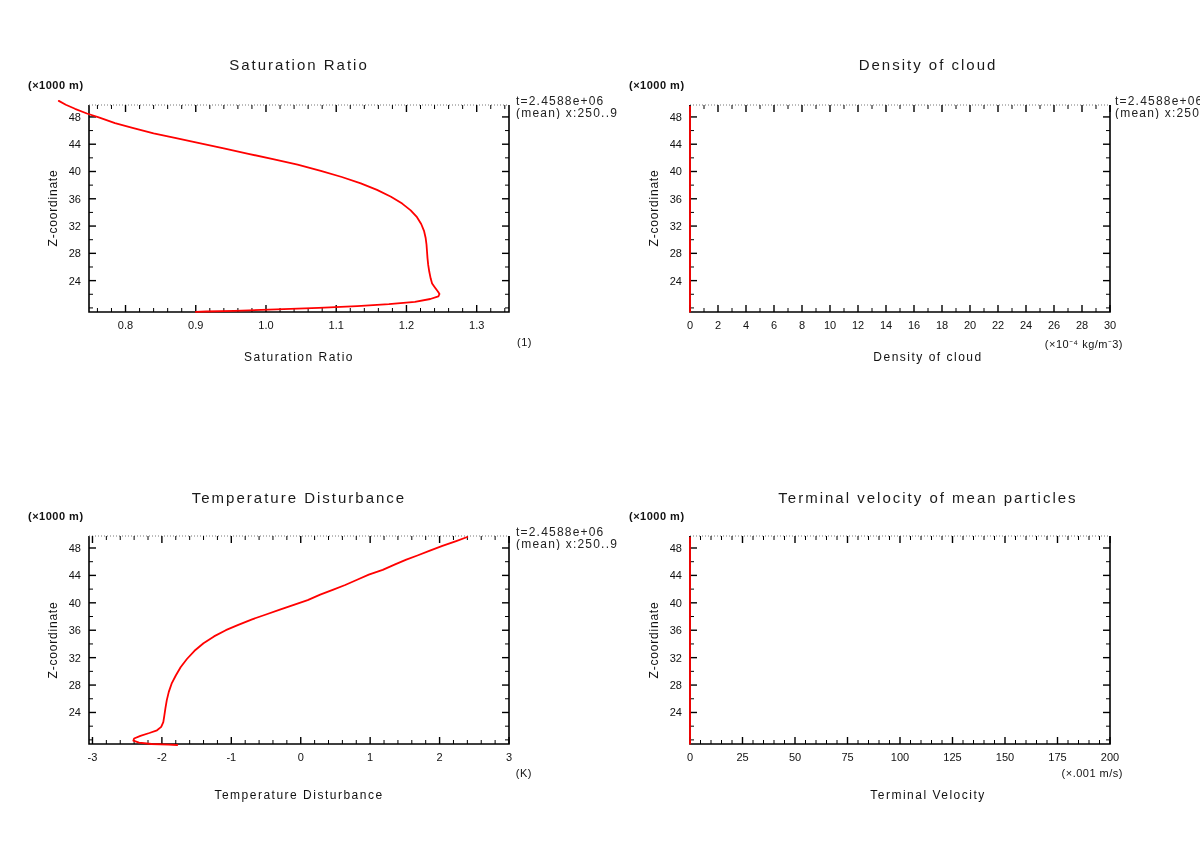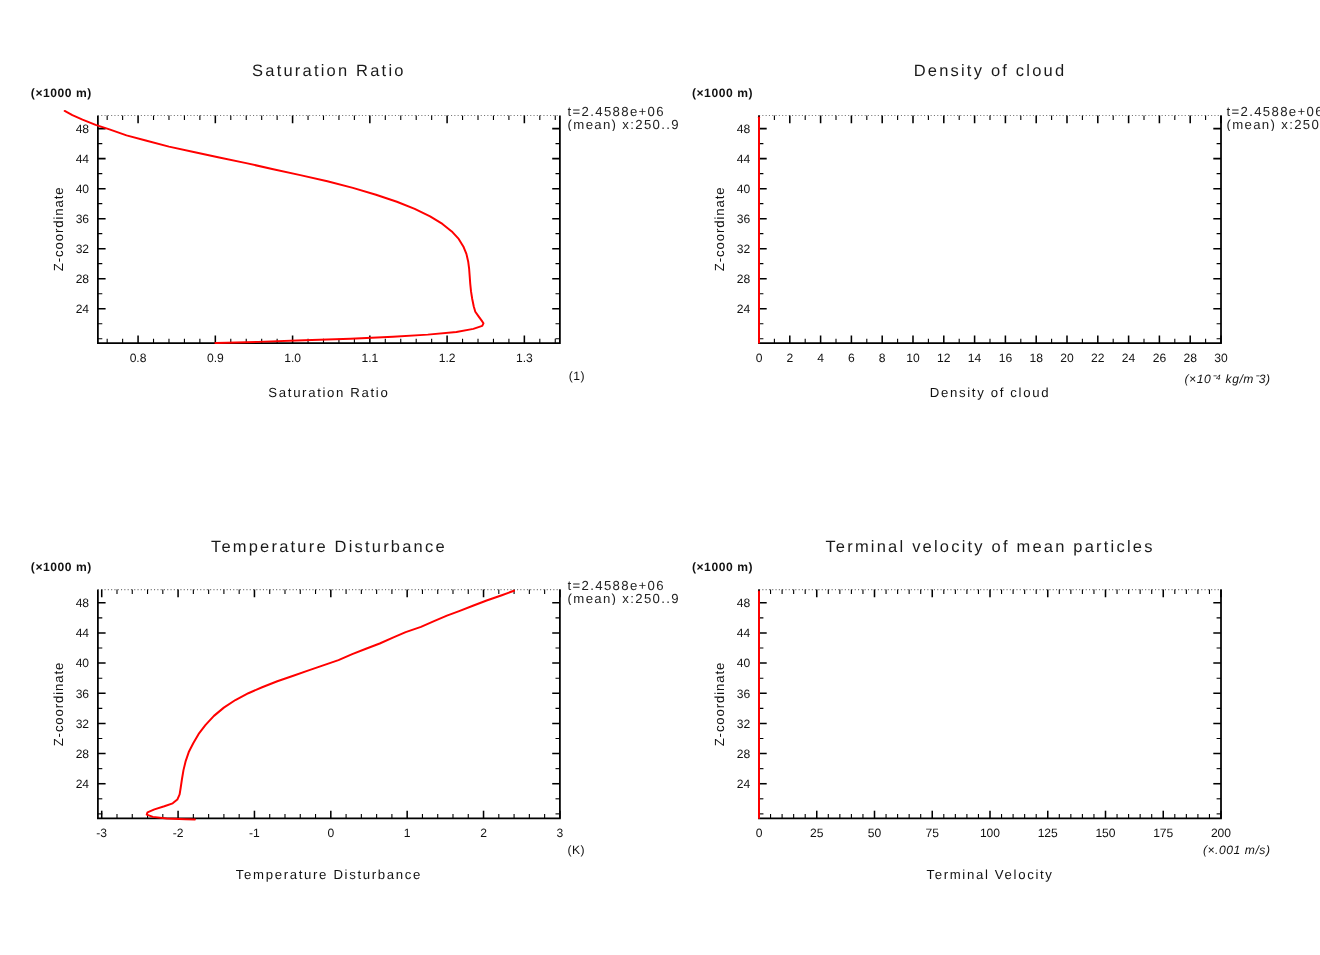--- a/index.html
+++ b/index.html
@@ -1,36 +1,36 @@
 <!DOCTYPE html>
 <html><head>
 <meta charset="utf-8">
 <style>
   html,body{margin:0;padding:0;background:#ffffff;}
   #stage{position:relative;width:1200px;height:868px;background:#ffffff;overflow:hidden;
          font-family:"Liberation Sans",sans-serif;color:#111;padding-left:32px;}
   .panel{position:static;}
   .title{position:absolute;text-align:center;font-size:15px;letter-spacing:2px;color:#1a1a1a;white-space:nowrap;}
   .cl{left:89px;width:420px;}
-  .cr{left:690px;width:420px;}
+  .cr{left:718px;width:420px;}
   .r1t{top:56px;}  .r2t{top:489px;}
   .yunit{position:absolute;font-size:11px;letter-spacing:0.5px;white-space:nowrap;font-weight:bold;}
   .yl{left:28px;}  .yr{left:629px;}
   .r1yu{top:79px;} .r2yu{top:510px;}
   .ylab{position:absolute;width:140px;height:14px;font-size:12px;letter-spacing:0.8px;text-align:center;
         transform:rotate(-90deg);white-space:nowrap;}
   .yll{left:-17px;} .ylr{left:584px;}
   .r1yl{top:201px;} .r2yl{top:633px;}
   .anno{position:absolute;overflow:hidden;white-space:nowrap;font-size:12px;letter-spacing:1.2px;
         line-height:11.5px;color:#222;}
   .al{left:516px;width:108px;} .ar{left:1115px;width:85px;}
   .r1a{top:96px;} .r2a{top:527px;}
   .plot{position:absolute;}
   .xunit{position:absolute;text-align:right;font-size:11px;letter-spacing:0.5px;white-space:nowrap;}
-  .xu-l{left:89px;width:443px;} .xu-r{left:722px;width:433px;font-style:italic;}
+  .xu-l{left:89px;width:443px;} .xu-r{left:690px;width:433px;}
   .r1xu{top:336px;} .r2xu{top:767px;}
   .xlab{position:absolute;text-align:center;font-size:12px;letter-spacing:1.5px;white-space:nowrap;}
   .r1xl{top:350px;} .r2xl{top:788px;}
   svg text.tick{font-family:"Liberation Sans",sans-serif;font-size:11px;fill:#111;}
 </style>
 </head>
 <body>
 
 <div id="stage">
 

